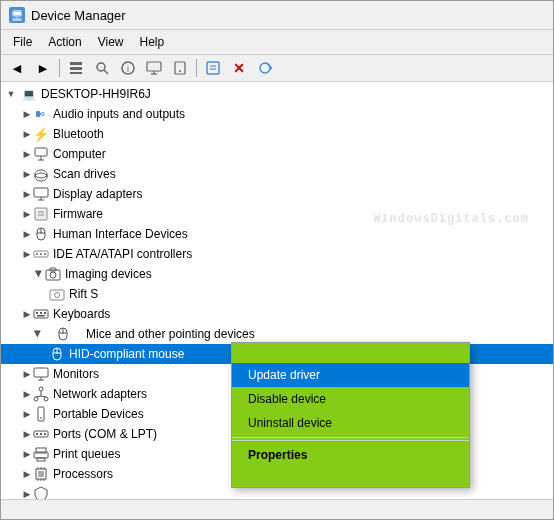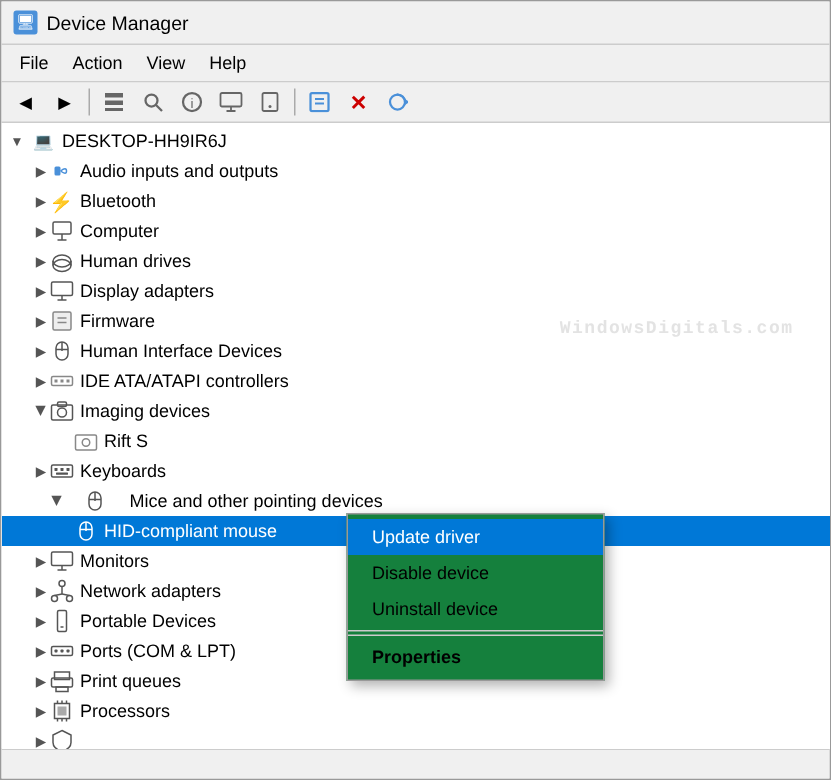--- a/index.html
+++ b/index.html
@@ -134,26 +134,26 @@
       font-size: 11px;
     }
     .tree-label {
       font-size: 12px;
     }
     
     .context-menu {
       position: absolute;
       left: 230px;
       top: 260px;
-      width: 172px;
-      background: #15803d;
+      width: 239px;
+      background: #84cc16;
       border: 1px solid #999;
       box-shadow: 3px 3px 8px rgba(0,0,0,0.3);
       z-index: 100;
-      padding: 3px 0;
+      padding: 20px 0;
     }
     .ctx-item {
       padding: 5px 16px;
       cursor: pointer;
       font-size: 12px;
       color: #000;
     }
     .ctx-item.highlighted {
       background: #0078d7;
       color: white;
@@ -308,21 +308,21 @@
         <span style="width:16px;"></span>
         <span class="expand-arrow">▶</span>
         <span class="tree-icon">
           <svg width="16" height="16" viewBox="0 0 16 16">
               <ellipse cx="8" cy="8" rx="6" ry="4" stroke="#555" stroke-width="1" fill="none"></ellipse>
               <line x1="2" y1="8" x2="2" y2="11" stroke="#555" stroke-width="1"></line>
               <line x1="14" y1="8" x2="14" y2="11" stroke="#555" stroke-width="1"></line>
               <ellipse cx="8" cy="11" rx="6" ry="4" stroke="#555" stroke-width="1" fill="none"></ellipse>
             </svg>
         </span>
-        <span class="tree-label">Human drives</span>
+        <span class="tree-label">Scan drives</span>
       </div>
 
       <div class="tree-item" style="padding-left:4px;">
         <span style="width:16px;"></span>
         <span class="expand-arrow">▶</span>
         <span class="tree-icon">
           <svg width="16" height="16" viewBox="0 0 16 16">
               <rect x="1" y="2" width="14" height="9" rx="1" stroke="#555" stroke-width="1" fill="none"></rect>
               <line x1="5" y1="14" x2="11" y2="14" stroke="#555" stroke-width="1"></line>
               <line x1="8" y1="11" x2="8" y2="14" stroke="#555" stroke-width="1"></line>
@@ -364,21 +364,21 @@
           <svg width="16" height="16" viewBox="0 0 16 16">
               <rect x="1" y="5" width="14" height="6" rx="1" stroke="#888" stroke-width="1" fill="none"></rect>
               <rect x="3" y="7" width="2" height="2" fill="#888"></rect>
               <rect x="7" y="7" width="2" height="2" fill="#888"></rect>
               <rect x="11" y="7" width="2" height="2" fill="#888"></rect>
             </svg>
         </span>
         <span class="tree-label">IDE ATA/ATAPI controllers</span>
       </div>
 
-      <div class="tree-item" style="padding-left:4px;">
+      <div class="tree-item" style="padding-left:16px;">
         <span style="width:16px;"></span>
         <span class="expand-arrow" style="transform:rotate(90deg);">▶</span>
         <span class="tree-icon">
           <svg width="16" height="16" viewBox="0 0 16 16">
               <rect x="1" y="4" width="14" height="10" rx="1" stroke="#555" stroke-width="1" fill="none"></rect>
               <circle cx="8" cy="9" r="3" stroke="#555" stroke-width="1" fill="none"></circle>
               <rect x="5" y="2" width="6" height="3" rx="1" stroke="#555" stroke-width="1" fill="none"></rect>
             </svg>
         </span>
         <span class="tree-label">Imaging devices</span>

